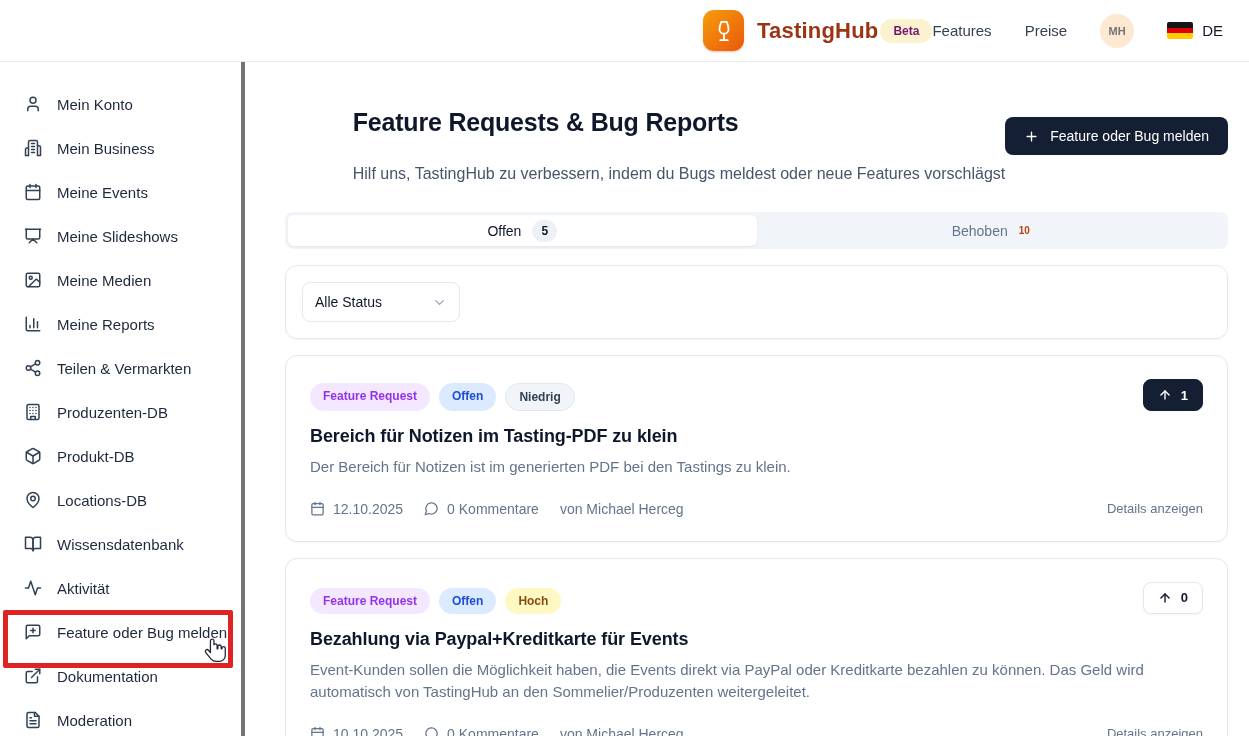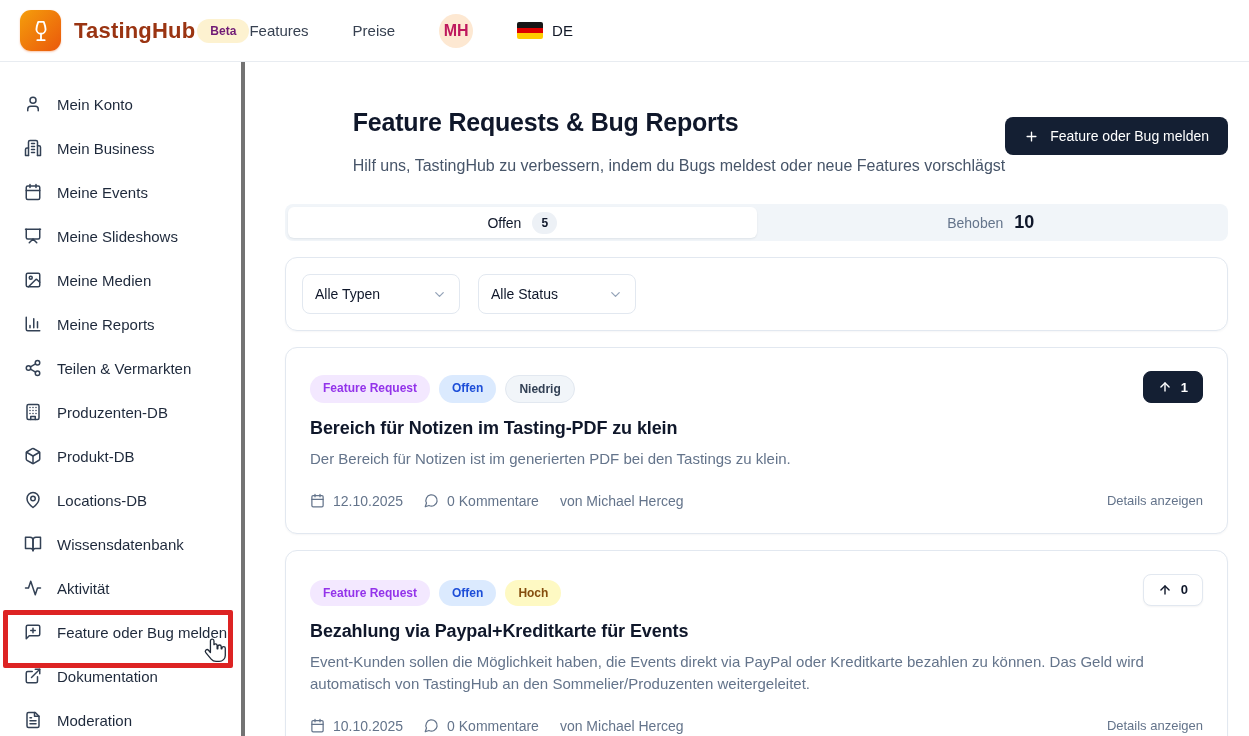--- a/index.html
+++ b/index.html
@@ -5,66 +5,66 @@
   * { box-sizing: border-box; margin: 0; padding: 0; }
   html,body { width:1249px; height:736px; }
   body {
     font-family: "Liberation Sans", sans-serif;
     background:#fff; color:#0f172a; overflow:hidden;
   }
   svg { display:block; flex-shrink:0; }
 
   
   .header { height:62px; border-bottom:1px solid #e8ecf1; display:flex; align-items:center;
-            justify-content:flex-start; padding:0 26px 0 20px; background:#fff; }
+            justify-content:flex-end; padding:0 26px 0 20px; background:#fff; }
   .brand { display:flex; align-items:center; gap:13px; cursor:pointer; }
   .logo { width:41px; height:41px; border-radius:11px;
           background:linear-gradient(135deg,#f59e0b,#ea580c);
           display:flex; align-items:center; justify-content:center; color:#fff;
           box-shadow:0 1px 2px rgba(234,88,12,.35); }
   .brand-name { font-size:22px; font-weight:bold; color:#9a3412; letter-spacing:.2px; }
   .beta { background:#fdf2d0; color:#701a75; font-size:12px; font-weight:bold;
           padding:5px 13px; border-radius:999px; margin-left:2px; }
-  .hnav { display:flex; align-items:center; gap:44px; }
+  .hnav { display:flex; align-items:center; gap:33px; }
   .hlink { font-size:15px; color:#374151; cursor:pointer; }
-  .avatar { width:34px; height:34px; border-radius:50%; background:#fde8d2; color:#be185d;
-            font-weight:bold; font-size:16px; display:flex; align-items:center; justify-content:center; cursor:pointer; }
+  .avatar { width:34px; height:34px; border-radius:50%; background:#fde8d2; color:#737373;
+            font-weight:bold; font-size:11px; display:flex; align-items:center; justify-content:center; cursor:pointer; }
   .lang { display:flex; align-items:center; gap:9px; font-size:15px; color:#111827; cursor:pointer; }
   .flag { width:26px; height:17px; border-radius:2px; overflow:hidden; display:flex; flex-direction:column; }
   .flag div { flex:1; }
   .flag .f1{background:#151515}.flag .f2{background:#dd0000}.flag .f3{background:#ffcc00}
 
   
   .layout { display:flex; height:674px; }
   .sidebar { width:245px; flex-shrink:0; border-right:4px solid #737373; padding-top:20px; position:relative; }
   .side-item { display:flex; align-items:center; gap:15px; height:44px; padding:0 24px;
                font-size:15px; color:#1e293b; cursor:pointer; white-space:nowrap; }
   .side-item svg { color:#334155; }
 
   .annotation-box { position:absolute; left:3px; top:548px; width:230px; height:58px;
                     border:5px solid #dd2323; border-radius:2px; z-index:5; pointer-events:none; }
   .cursor-wrap { position:absolute; left:203px; top:574px; z-index:6; pointer-events:none; }
 
   
   .main { flex:1; padding:46px 21px 0 40px; background:#fff; overflow:hidden; }
   .title-row { display:flex; justify-content:flex-end; align-items:flex-start; }
   h1 { font-size:25px; font-weight:bold; color:#0f172a; letter-spacing:-.2px; }
-  .subtitle { margin-top:20px; font-size:16px; color:#475569; }
+  .subtitle { margin-top:28px; font-size:16px; color:#475569; }
   .report-btn { margin-top:9px; display:flex; align-items:center; gap:11px; background:#141f33;
                 color:#fff; font-size:14px; font-weight:500; padding:0 19px; height:38px;
                 border-radius:8px; border:none; cursor:pointer; font-family:inherit; }
 
   .tabs { margin-top:29px; background:#f1f5f9; border-radius:8px; padding:3px;
           display:grid; grid-template-columns:1fr 1fr; }
   .tab { height:31px; display:flex; align-items:center; justify-content:center; gap:11px;
          font-size:14px; color:#64748b; border-radius:6px; cursor:pointer; }
   .tab.active { background:#fff; color:#0f172a; font-weight:500; box-shadow:0 1px 2px rgba(15,23,42,.08); }
   .tab-count { background:#edf1f6; color:#0f172a; font-size:12px; font-weight:bold;
                padding:4px 9px; border-radius:999px; }
-  .tab-count.plain { background:none; font-size:18px; color:#0f172a; padding:0; }
+  .tab-count.plain { background:none; font-size:10px; color:#c2410c; padding:0; }
 
   .filter-card { margin-top:16px; border:1px solid #e2e8f0; border-radius:12px; padding:16px;
                  display:flex; gap:18px; box-shadow:0 1px 2px rgba(15,23,42,.04); }
   .select { width:158px; height:40px; border:1px solid #e2e8f0; border-radius:8px; background:#fff;
             display:flex; align-items:center; justify-content:space-between; padding:0 12px;
             font-size:14px; color:#0f172a; cursor:pointer; }
   .select svg { color:#94a3b8; }
 
   .card { margin-top:16px; border:1px solid #e2e8f0; border-radius:12px; padding:23px 24px 24px;
           box-shadow:0 1px 2px rgba(15,23,42,.04); background:#fff; }
@@ -264,26 +264,20 @@
         <span class="tab-count">5</span>
       </div>
       <div class="tab">
         <span>Behoben</span>
         <span class="tab-count plain" style="font-weight:bold">10</span>
       </div>
     </div>
 
     <div class="filter-card">
       <div class="select">
-        <span>Alle Typen</span>
-        <svg width="15" height="15" viewBox="0 0 24 24" fill="none" stroke="currentColor" stroke-width="2" stroke-linecap="round" stroke-linejoin="round">
-            <path d="m6 9 6 6 6-6"></path>
-          </svg>
-      </div>
-      <div class="select">
         <span>Alle Status</span>
         <svg width="15" height="15" viewBox="0 0 24 24" fill="none" stroke="currentColor" stroke-width="2" stroke-linecap="round" stroke-linejoin="round">
             <path d="m6 9 6 6 6-6"></path>
           </svg>
       </div>
     </div>
 
     <div id="cards">
         <div class="card">
           <div class="card-top">

